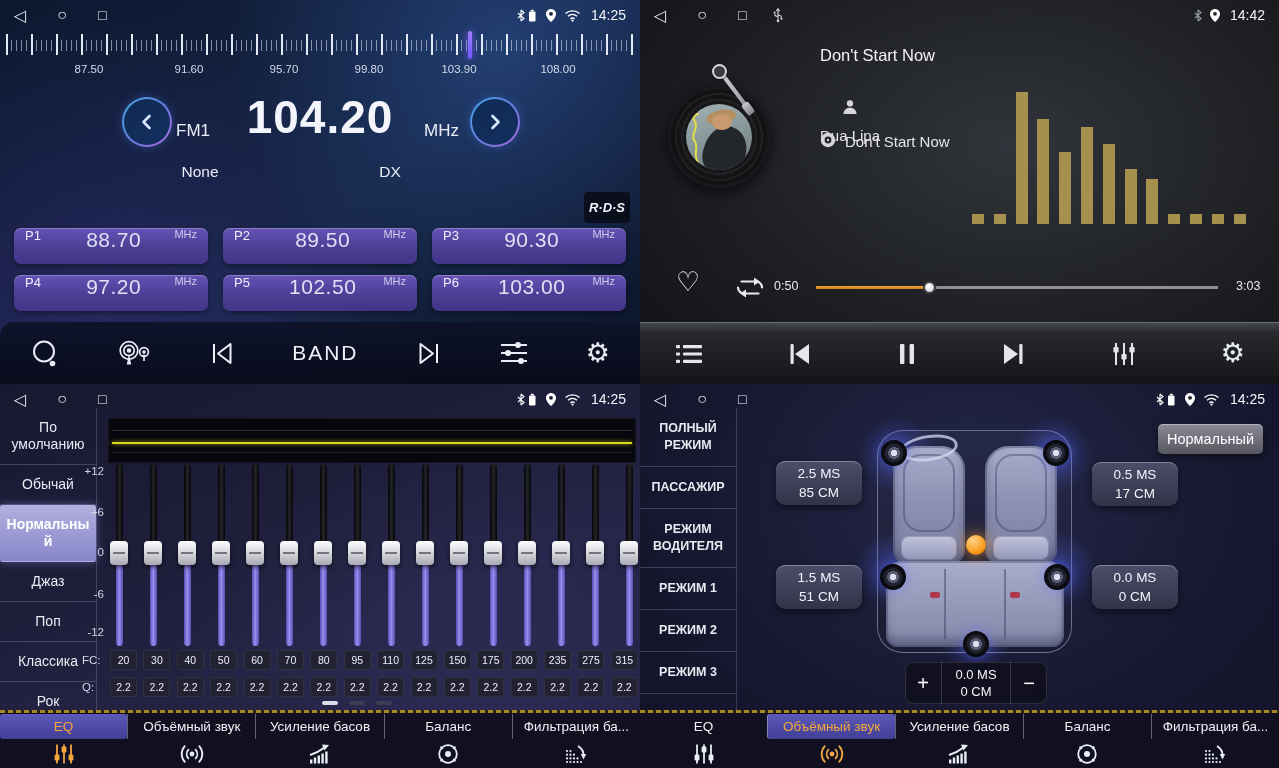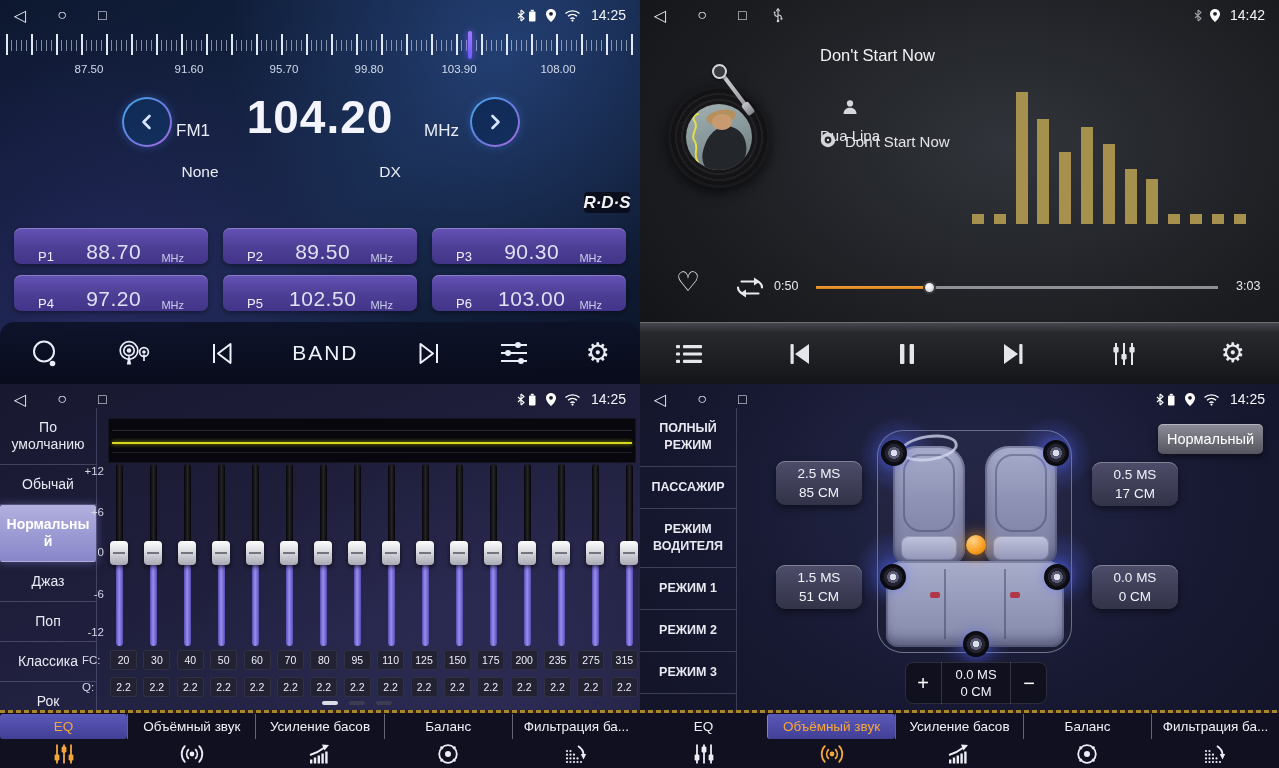--- a/index.html
+++ b/index.html
@@ -43,26 +43,26 @@
                linear-gradient(135deg,#3fa9e8 0%,#6a7ae0 55%,#b06ae0 100%) border-box;
     display:flex;align-items:center;justify-content:center;box-shadow:0 0 10px rgba(60,120,220,.4);}
   #btn-prev-freq{left:122px;top:97px;}
   #btn-next-freq{left:470px;top:97px;}
   .band-label{position:absolute;left:176px;top:121px;font-size:17px;color:#e9edf6;}
   .mhz-label{position:absolute;left:424px;top:121px;font-size:17px;color:#e9edf6;}
   .freq-big{position:absolute;left:220px;top:90px;width:200px;text-align:center;
     font-size:46px;font-weight:700;letter-spacing:1px;color:#f4f4fc;}
   .ps-name{position:absolute;left:160px;top:163px;width:80px;text-align:center;font-size:15.5px;color:#e9edf6;}
   .dx-mode{position:absolute;left:350px;top:163px;width:80px;text-align:center;font-size:15.5px;color:#e9edf6;}
-  .rds{position:absolute;left:584px;top:192px;width:46px;height:21px;border-radius:4px;
+  .rds{position:absolute;left:584px;top:192px;width:46px;height:31px;border-radius:4px;
     background:rgba(8,10,22,.85);display:flex;align-items:center;justify-content:center;
-    font-size:17px;font-weight:800;font-style:italic;color:#f2f2f6;}
+    font-size:13px;font-weight:800;font-style:italic;color:#f2f2f6;}
   #preset-grid{position:absolute;left:14px;top:228px;width:612px;display:grid;
     grid-template-columns:repeat(3,194px);grid-auto-rows:36px;gap:11px 15px;}
-  .preset{border-radius:7px;display:flex;align-items:flex-end;padding:0 24px;box-sizing:border-box;cursor:pointer;
+  .preset{border-radius:7px;display:flex;align-items:flex-start;padding:0 11px;box-sizing:border-box;cursor:pointer;
     background:linear-gradient(180deg,#6552b6 0%,#4c3e94 55%,#423488 100%);
     box-shadow:inset 0 1px 0 rgba(255,255,255,.25),0 2px 4px rgba(0,0,0,.35);}
   .preset .p-label{font-size:13px;color:#eef0fa;width:28px;}
   .preset .p-freq{flex:1;text-align:center;font-size:21px;color:#dde1f3;letter-spacing:.5px;}
   .preset .p-unit{font-size:11px;color:#c9cdea;}
   .toolbar{position:absolute;left:0;right:0;top:322px;height:62px;display:flex;align-items:center;
     justify-content:space-between;box-sizing:border-box;z-index:4;}
   #radio-toolbar{padding:0 30px;border-radius:14px 14px 0 0;
     background:linear-gradient(180deg,rgba(13,18,40,.92),rgba(8,11,26,.97));}
   #player-toolbar{padding:0 34px;border-top:1px solid rgba(255,255,255,.38);

